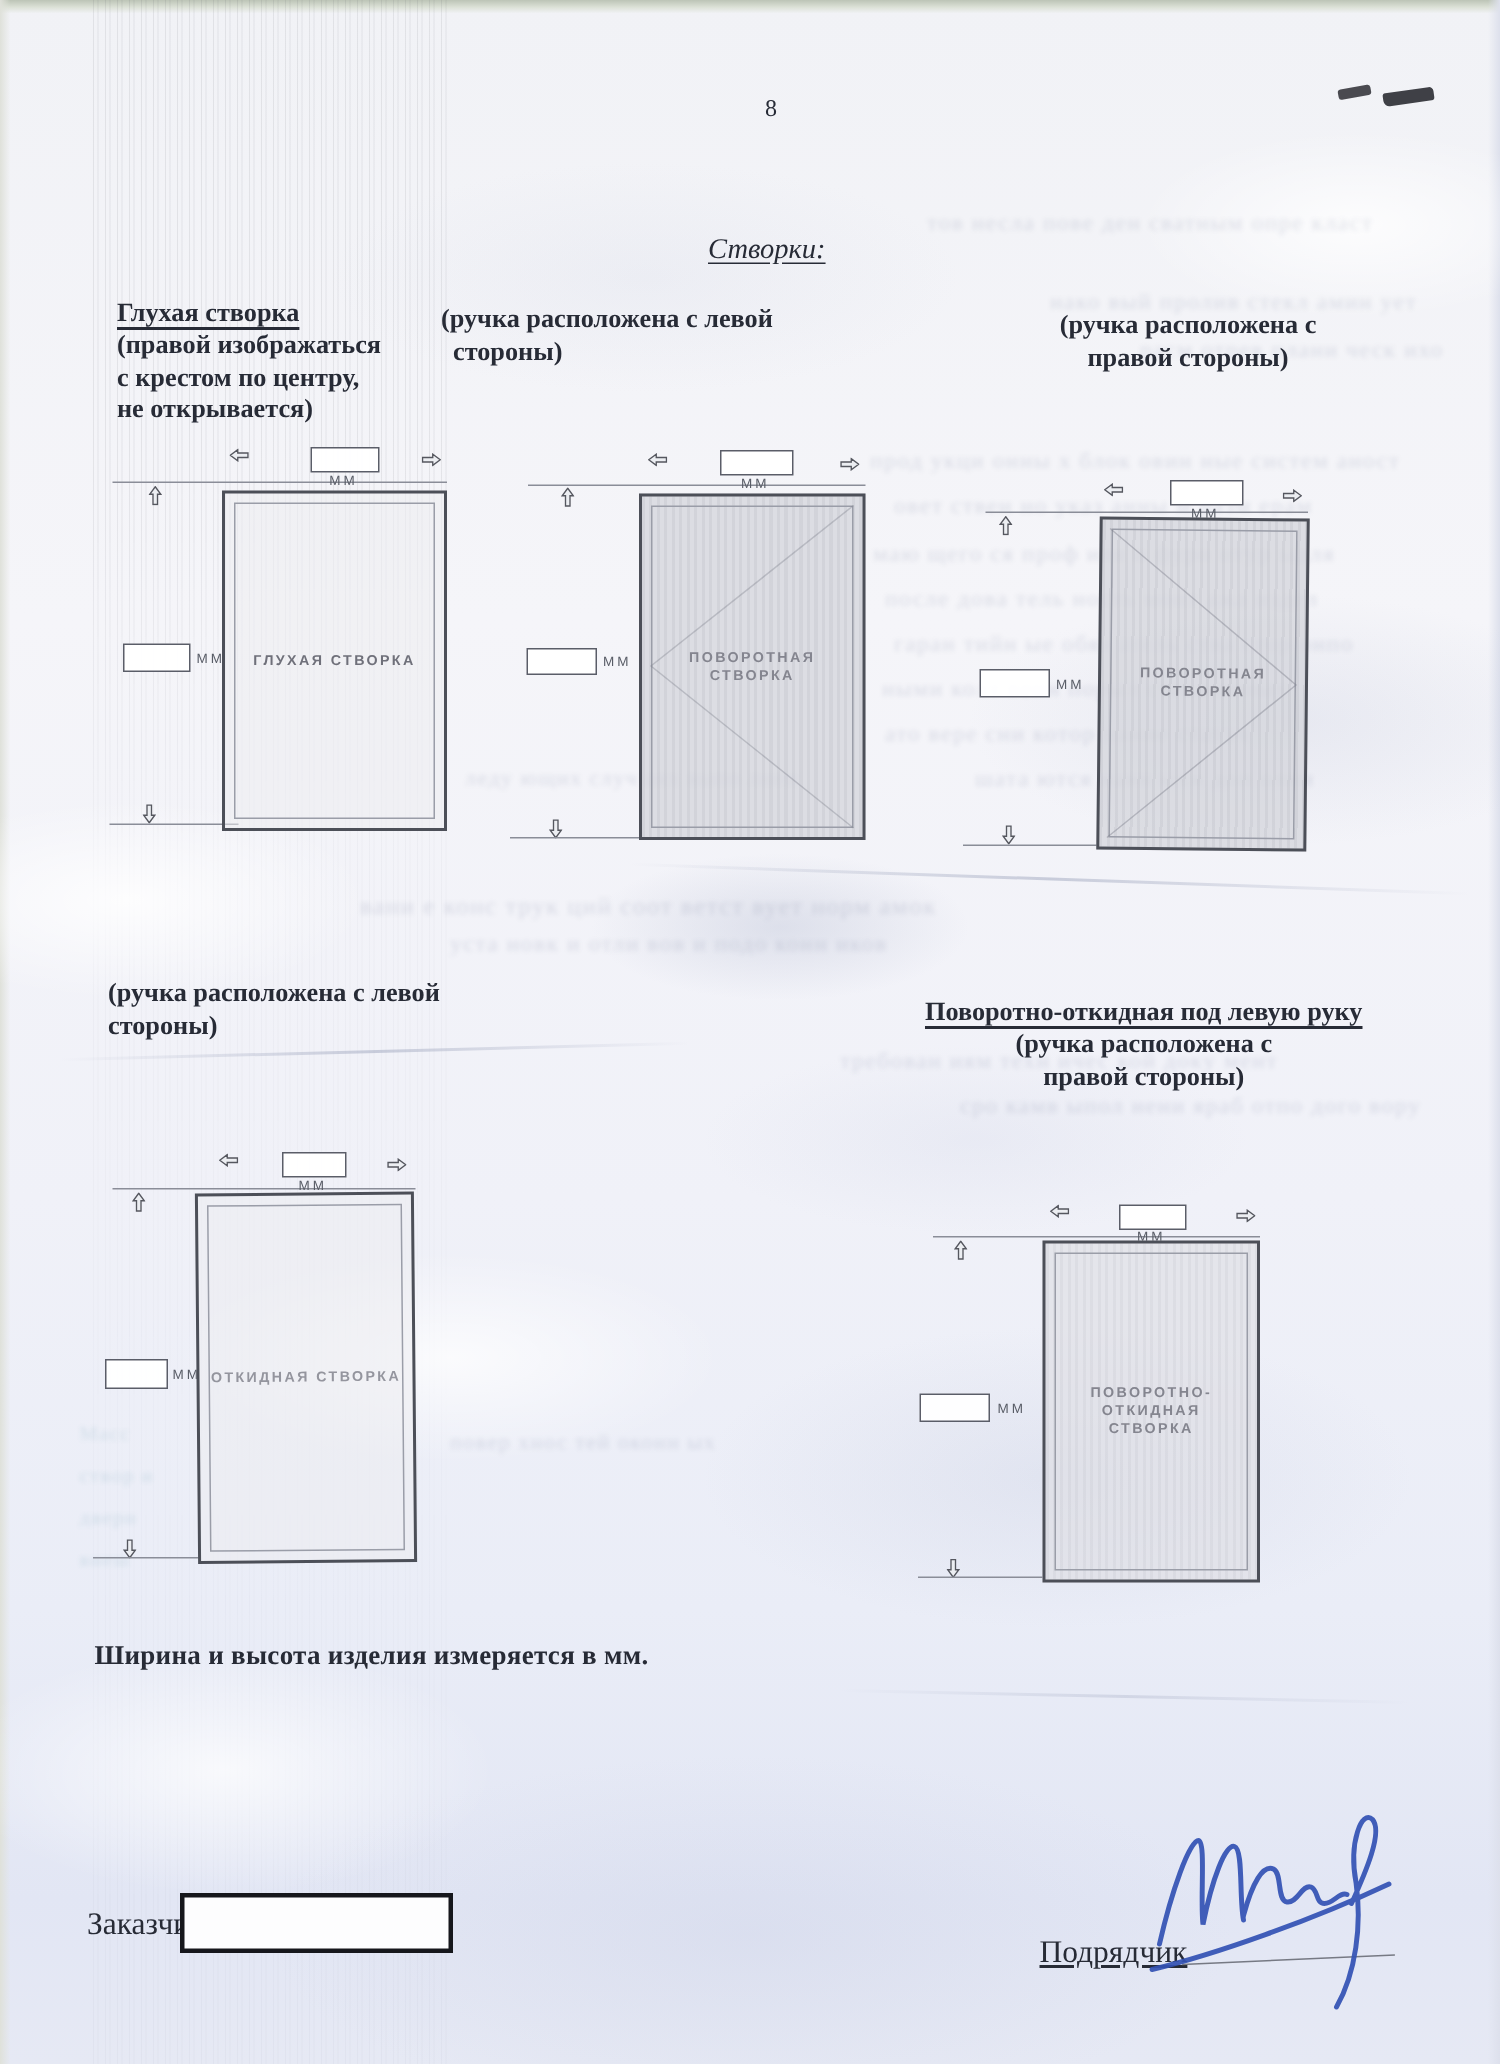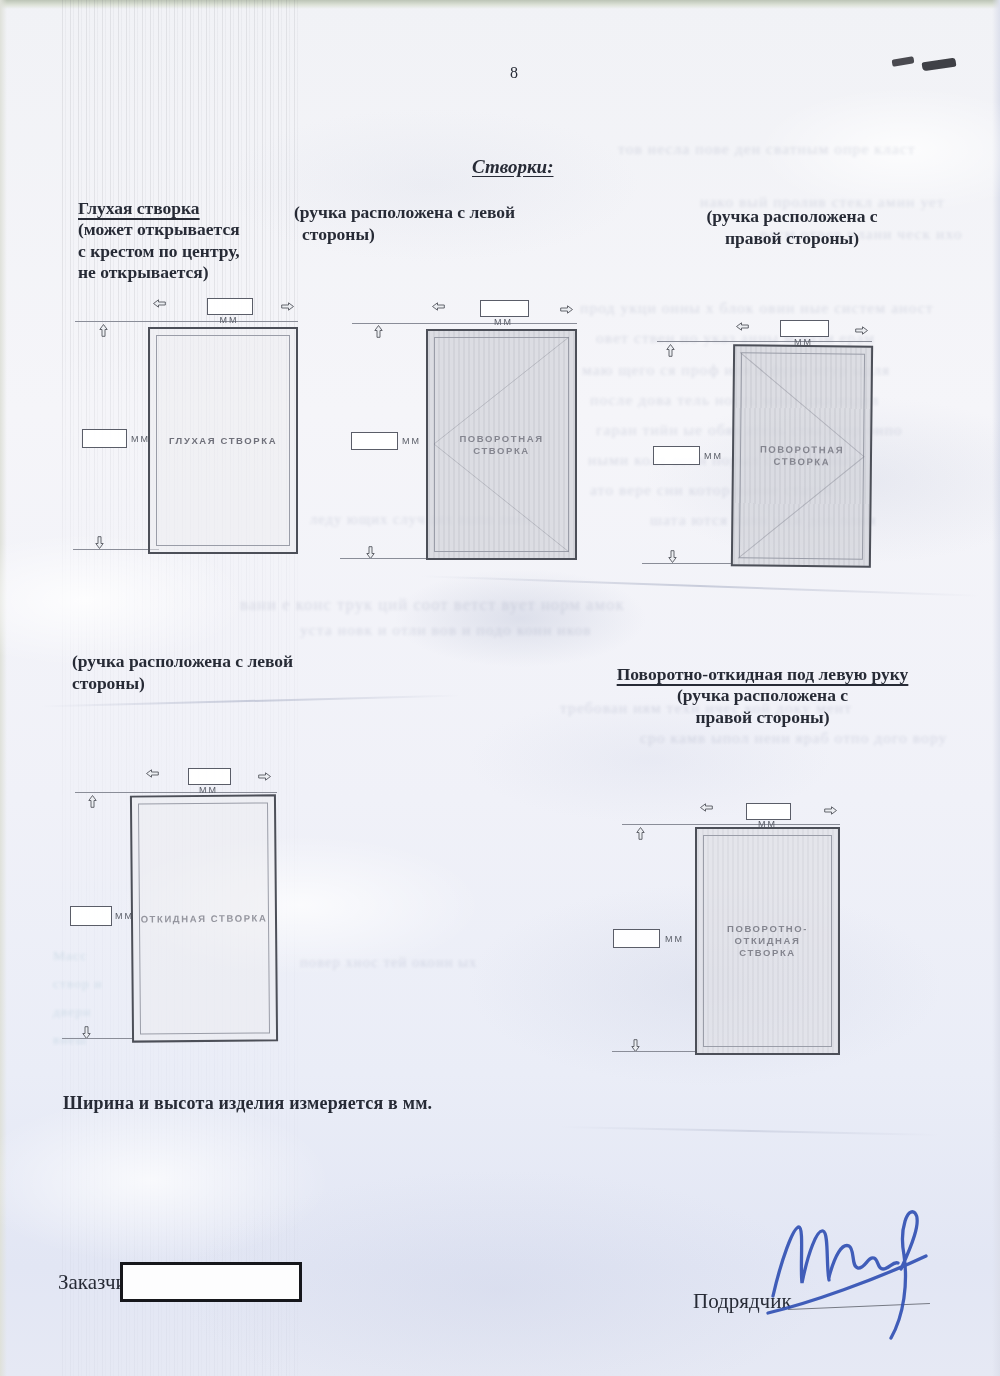--- a/index.html
+++ b/index.html
@@ -27,21 +27,21 @@
     radial-gradient(260px 100px at 300px 905px, rgba(255,255,255,.75), rgba(0,0,0,0) 70%),
     radial-gradient(330px 140px at 705px 985px, rgba(178,186,211,.20), rgba(0,0,0,0) 72%),
     radial-gradient(240px 110px at 150px 1180px, rgba(255,255,255,.75), rgba(0,0,0,0) 75%),
     radial-gradient(430px 160px at 500px 1290px, rgba(188,195,221,.22), rgba(0,0,0,0) 75%),
     radial-gradient(210px 90px at 905px 150px, rgba(255,255,255,.8), rgba(0,0,0,0) 70%),
     radial-gradient(300px 110px at 430px 185px, rgba(199,205,223,.16), rgba(0,0,0,0) 70%),
     radial-gradient(260px 90px at 650px 760px, rgba(199,205,226,.20), rgba(0,0,0,0) 70%);}
   .crease-line{height:2px;background:linear-gradient(90deg,rgba(0,0,0,0),rgba(148,156,182,.45),rgba(0,0,0,0));}
   
   .pageno{font-size:16px;}
-  .doc-title{font-size:19px;font-weight:bold;font-style:italic;text-decoration:underline;text-underline-offset:3px;}
+  .doc-title{font-size:19px;font-weight:normal;font-style:italic;text-decoration:underline;text-underline-offset:3px;}
   .hdr-title{font-size:17.5px;font-weight:bold;text-decoration:underline;text-decoration-thickness:1.5px;text-underline-offset:4px;line-height:22px;}
   .hdr-line{font-size:17.5px;font-weight:bold;line-height:21.5px;}
   .note{font-size:18px;font-weight:bold;letter-spacing:.2px;}
   .sig-label{font-size:21px;}
   
   .dimline{height:0;border-top:1px solid #8a8d98;}
   .valbox{background:rgba(255,255,255,.95);border:1px solid #5a5d68;}
   .mm{font-family:"Liberation Sans",sans-serif;font-size:9px;letter-spacing:2px;color:#585c66;}
   .win{border:2px solid #4c4f58;box-sizing:border-box;display:flex;align-items:center;justify-content:center;}
   .win .inner{position:absolute;left:6px;top:6px;right:6px;bottom:6px;border:1px solid #9a9da8;}
@@ -99,21 +99,21 @@
 
   <div class="abs" style="left:892px;top:58px;width:22px;height:7px;background:#4a4a50;border-radius:2px;transform:rotate(-10deg);"></div>
   <div class="abs" style="left:922px;top:60px;width:34px;height:9px;background:#3f4046;border-radius:2px 3px 2px 4px;transform:rotate(-8deg);"></div>
 
   <div class="abs pageno" style="left:510px;top:64px;">8</div>
 
   <div class="abs doc-title" style="left:472px;top:156px;">Створки:</div>
 
   <div class="abs" style="left:78px;top:197px;width:235px;">
     <div class="hdr-title">Глухая створка</div>
-    <div class="hdr-line">(может открывается</div>
+    <div class="hdr-line">(правой изображаться</div>
     <div class="hdr-line">с крестом по центру,</div>
     <div class="hdr-line">не открывается)</div>
   </div>
 
   <div class="abs" style="left:294px;top:202px;width:310px;">
     <div class="hdr-line">(ручка расположена с левой</div>
     <div class="hdr-line" style="padding-left:8px;">стороны)</div>
   </div>
 
   <div class="abs" style="left:642px;top:206px;width:300px;text-align:center;">
@@ -315,21 +315,21 @@
         <div>СТВОРКА</div>
       </div>
     </div>
   </div>
 
   <div class="abs note" style="left:63px;top:1093px;">Ширина и высота изделия измеряется в мм.</div>
 
   <div class="abs sig-label" style="left:58px;top:1270px;">Заказчик</div>
   <div class="abs" style="left:120px;top:1262px;width:182px;height:40px;background:#fdfdfe;border:3px solid #16171c;box-sizing:border-box;"></div>
 
-  <div class="abs sig-label" style="left:693px;top:1289px;">Подрядчик</div>
+  <div class="abs sig-label" style="left:693px;top:1289px;text-decoration:underline;">Подрядчик</div>
   <div class="abs sigline" style="left:788px;top:1306px;width:142px;transform:rotate(-2.5deg);"></div>
   <svg class="abs" style="left:740px;top:1195px;" width="220" height="160" viewBox="0 0 220 160">
     <g fill="none" stroke="#3352b4" stroke-width="3.3" stroke-linecap="round" opacity="0.92">
       <path d="M33 101 C 41 66, 53 32, 59 32 C 64 32, 60 72, 62 88 C 68 58, 77 34, 83 36 C 89 38, 86 70, 89 85"></path>
       <path d="M89 82 C 95 60, 102 48, 109 51 C 115 54, 111 72, 118 73 C 125 74, 128 61, 134 63 C 139 65, 137 74, 143 74 C 149 74, 153 66, 158 68"></path>
       <path d="M161 74 C 171 52, 182 26, 175 18 C 168 11, 159 33, 164 60 C 168 88, 164 120, 151 143"></path>
       <path d="M28 118 C 70 108, 135 85, 186 61"></path>
     </g>
   </svg>
 

